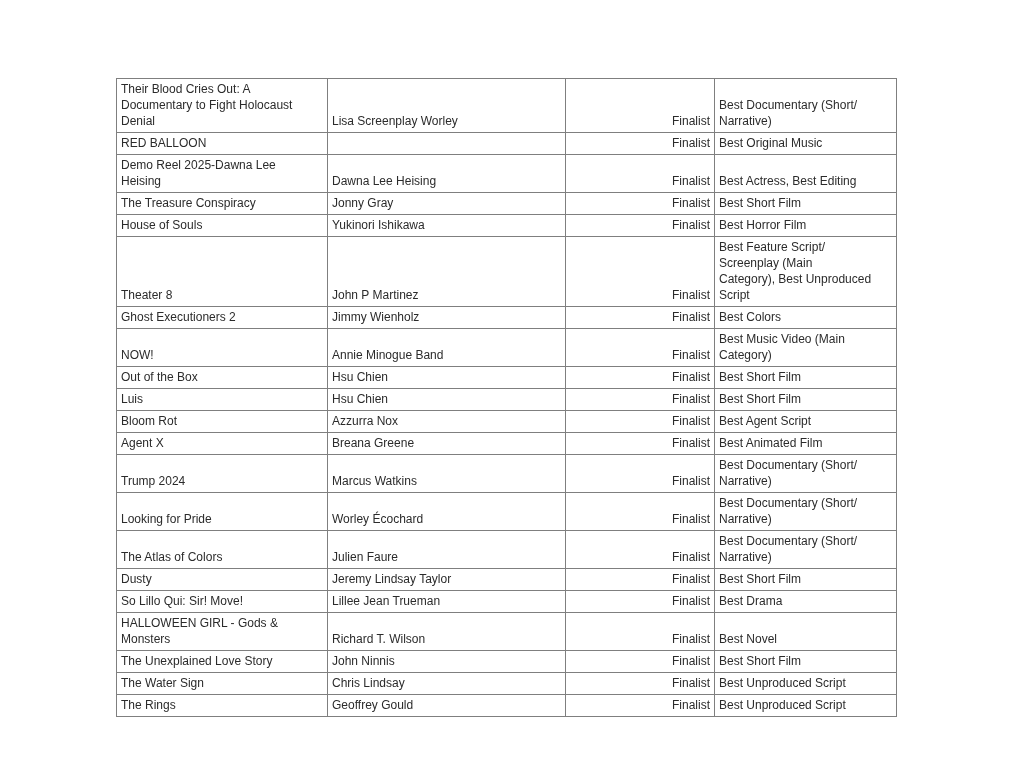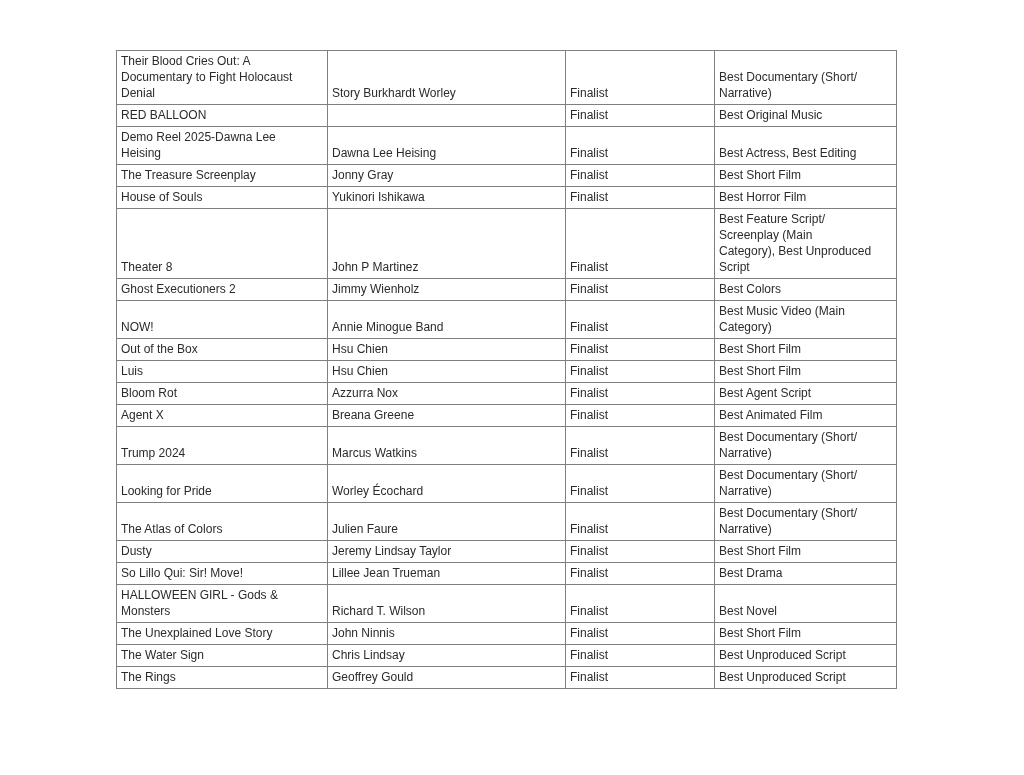--- a/index.html
+++ b/index.html
@@ -11,75 +11,75 @@
     position: relative;
     width: 1024px;
     height: 775px;
     background: #ffffff;
     overflow: hidden;
     font-family: "Liberation Sans", sans-serif;
   }
   table.awards {
     position: absolute;
     left: 116px;
-    top: 50px;
+    top: 78px;
     width: 780px;
     border-collapse: collapse;
     table-layout: fixed;
   }
   table.awards td {
     border: 1px solid #7f7f7f;
     vertical-align: bottom;
     padding: 2px 4px 3px 4px;
     font-size: 12px;
     line-height: 16px;
     color: #2b2b2b;
     white-space: pre-line;
     overflow: hidden;
   }
   table.awards td.cell-status {
-    text-align: left;
+    text-align: right;
   }
 </style>
 </head>
 <body>
 
 <div class="page">
   <table class="awards">
     <colgroup>
       <col style="width:211px">
       <col style="width:238px">
       <col style="width:149px">
       <col style="width:182px">
     </colgroup>
     <tbody>
         <tr>
           <td class="cell-title">Their Blood Cries Out: A
 Documentary to Fight Holocaust
 Denial</td>
-          <td class="cell-name">Story Burkhardt Worley</td>
+          <td class="cell-name">Lisa Screenplay Worley</td>
           <td class="cell-status">Finalist</td>
           <td class="cell-category">Best Documentary (Short/
 Narrative)</td>
         </tr>
         <tr>
           <td class="cell-title">RED BALLOON</td>
           <td class="cell-name"></td>
           <td class="cell-status">Finalist</td>
           <td class="cell-category">Best Original Music</td>
         </tr>
         <tr>
           <td class="cell-title">Demo Reel 2025-Dawna Lee
 Heising</td>
           <td class="cell-name">Dawna Lee Heising</td>
           <td class="cell-status">Finalist</td>
           <td class="cell-category">Best Actress, Best Editing</td>
         </tr>
         <tr>
-          <td class="cell-title">The Treasure Screenplay</td>
+          <td class="cell-title">The Treasure Conspiracy</td>
           <td class="cell-name">Jonny Gray</td>
           <td class="cell-status">Finalist</td>
           <td class="cell-category">Best Short Film</td>
         </tr>
         <tr>
           <td class="cell-title">House of Souls</td>
           <td class="cell-name">Yukinori Ishikawa</td>
           <td class="cell-status">Finalist</td>
           <td class="cell-category">Best Horror Film</td>
         </tr>

